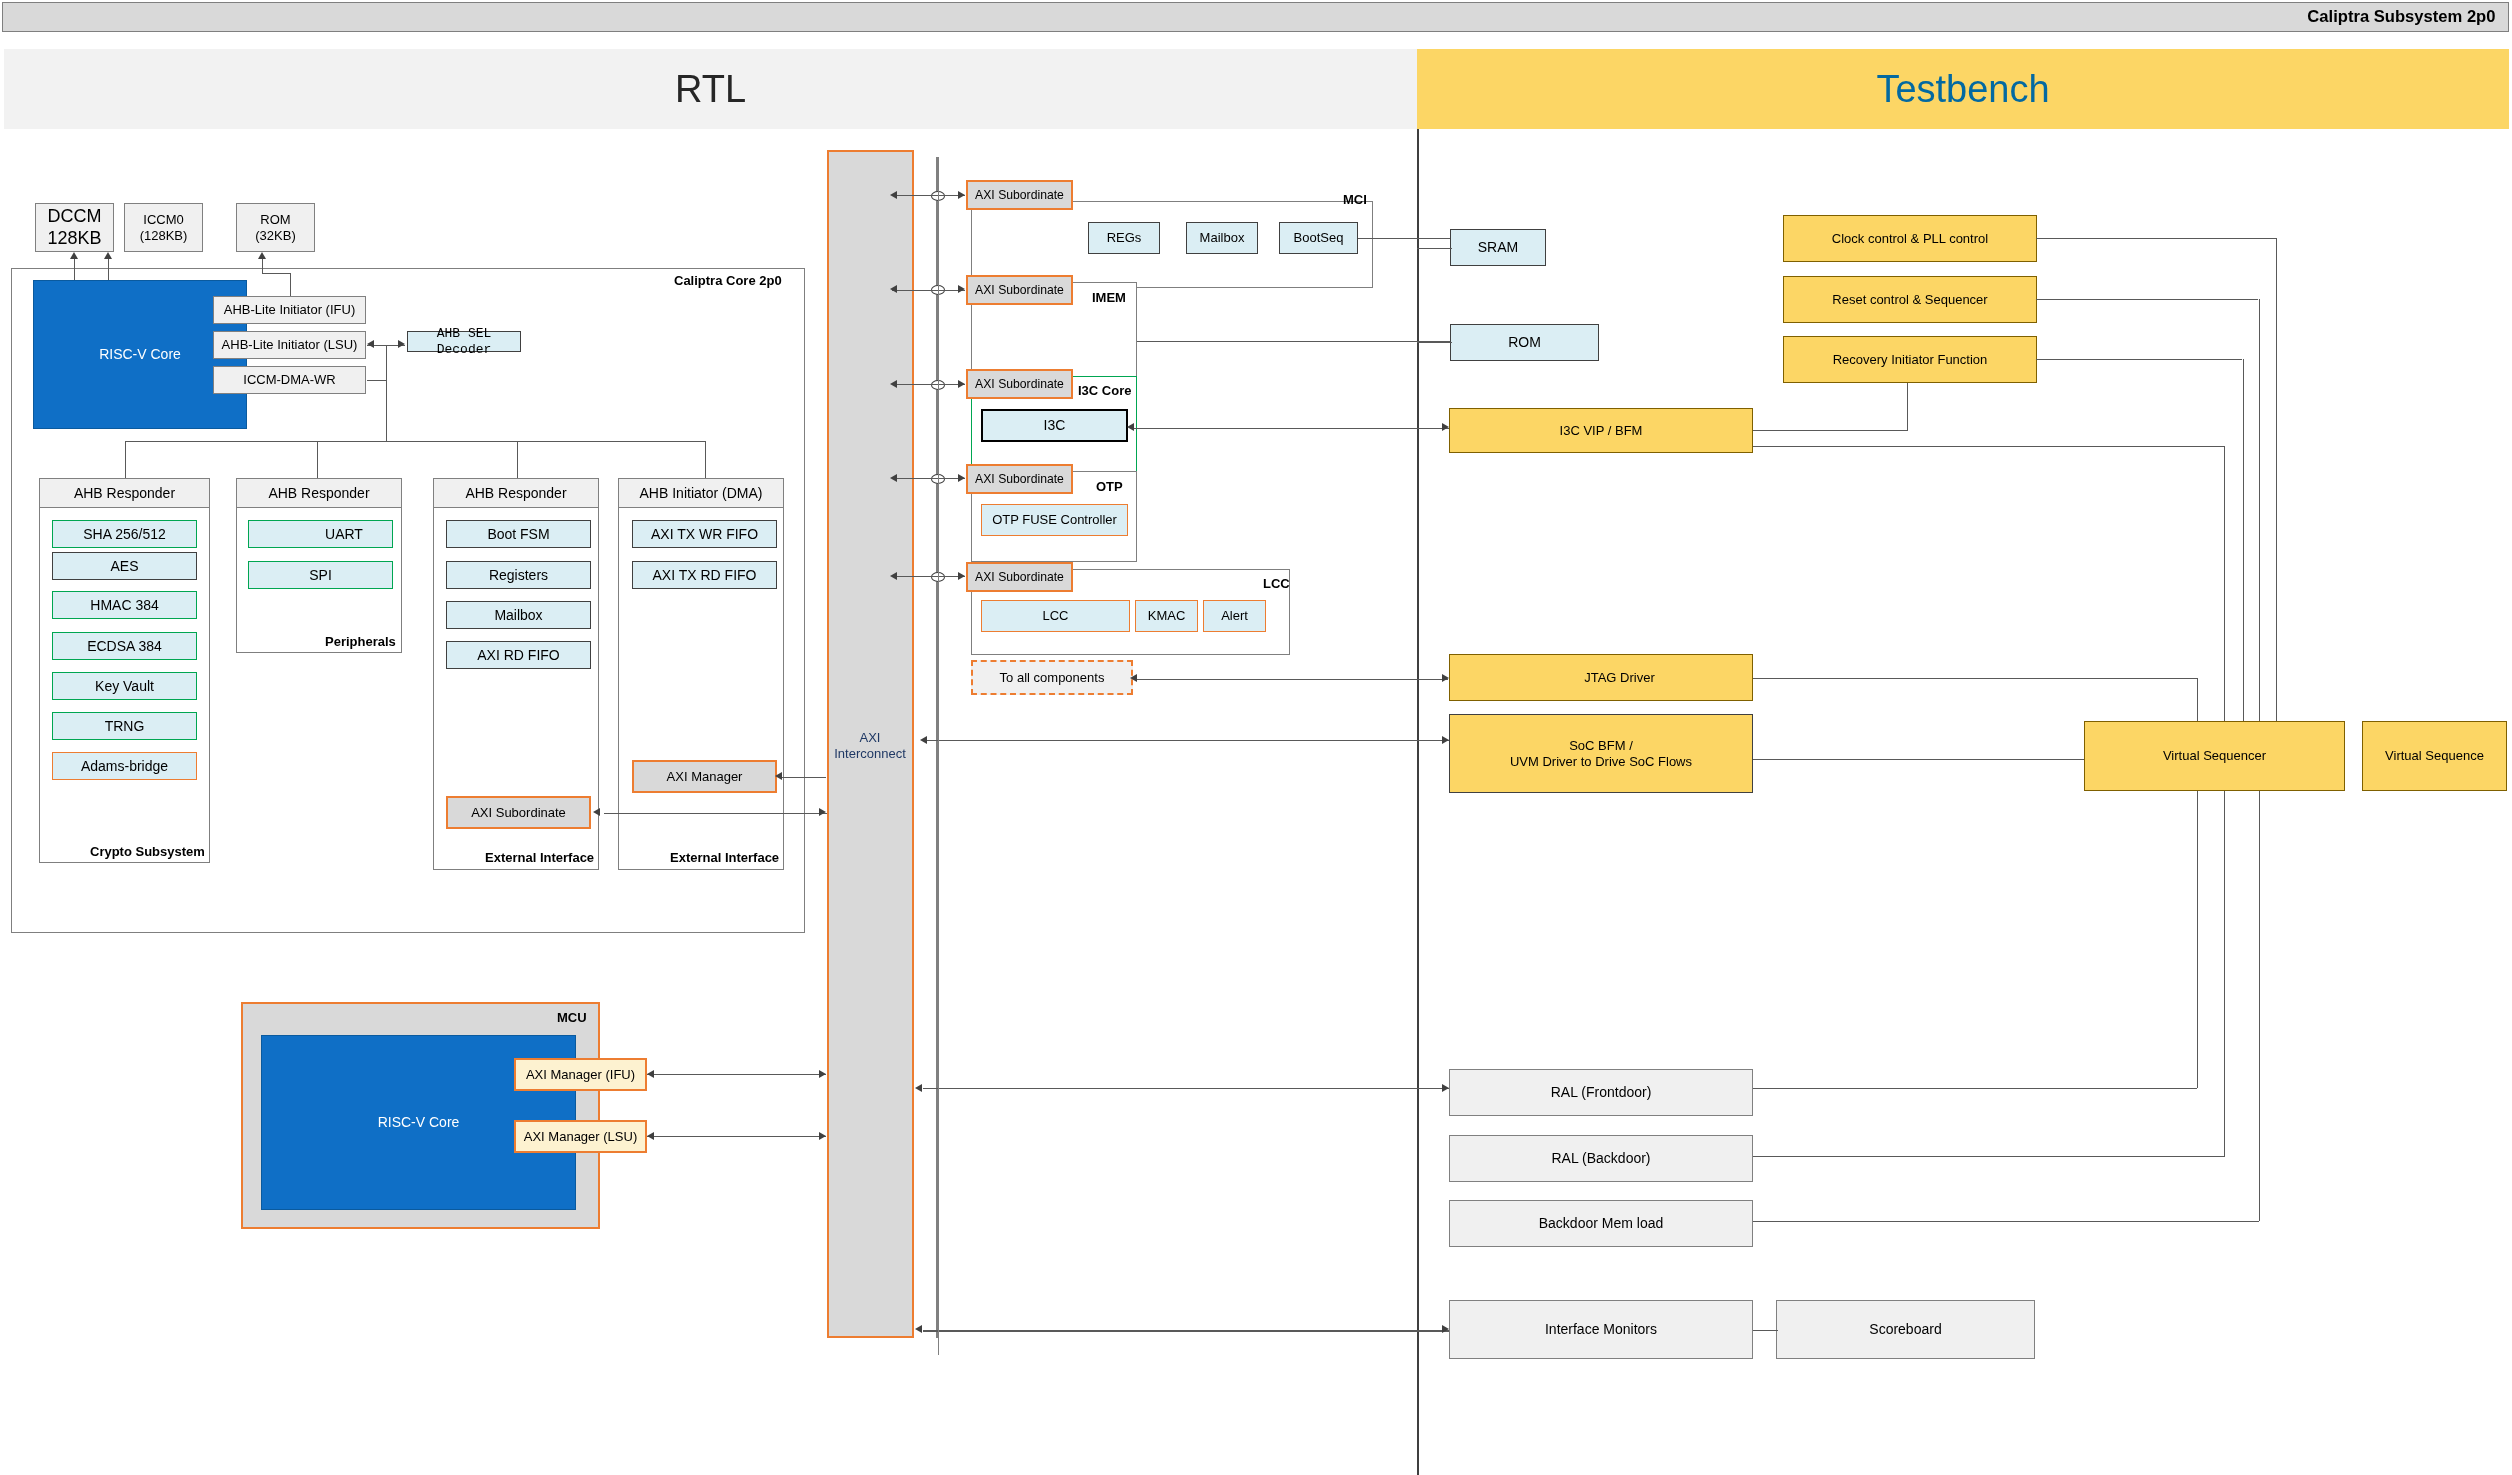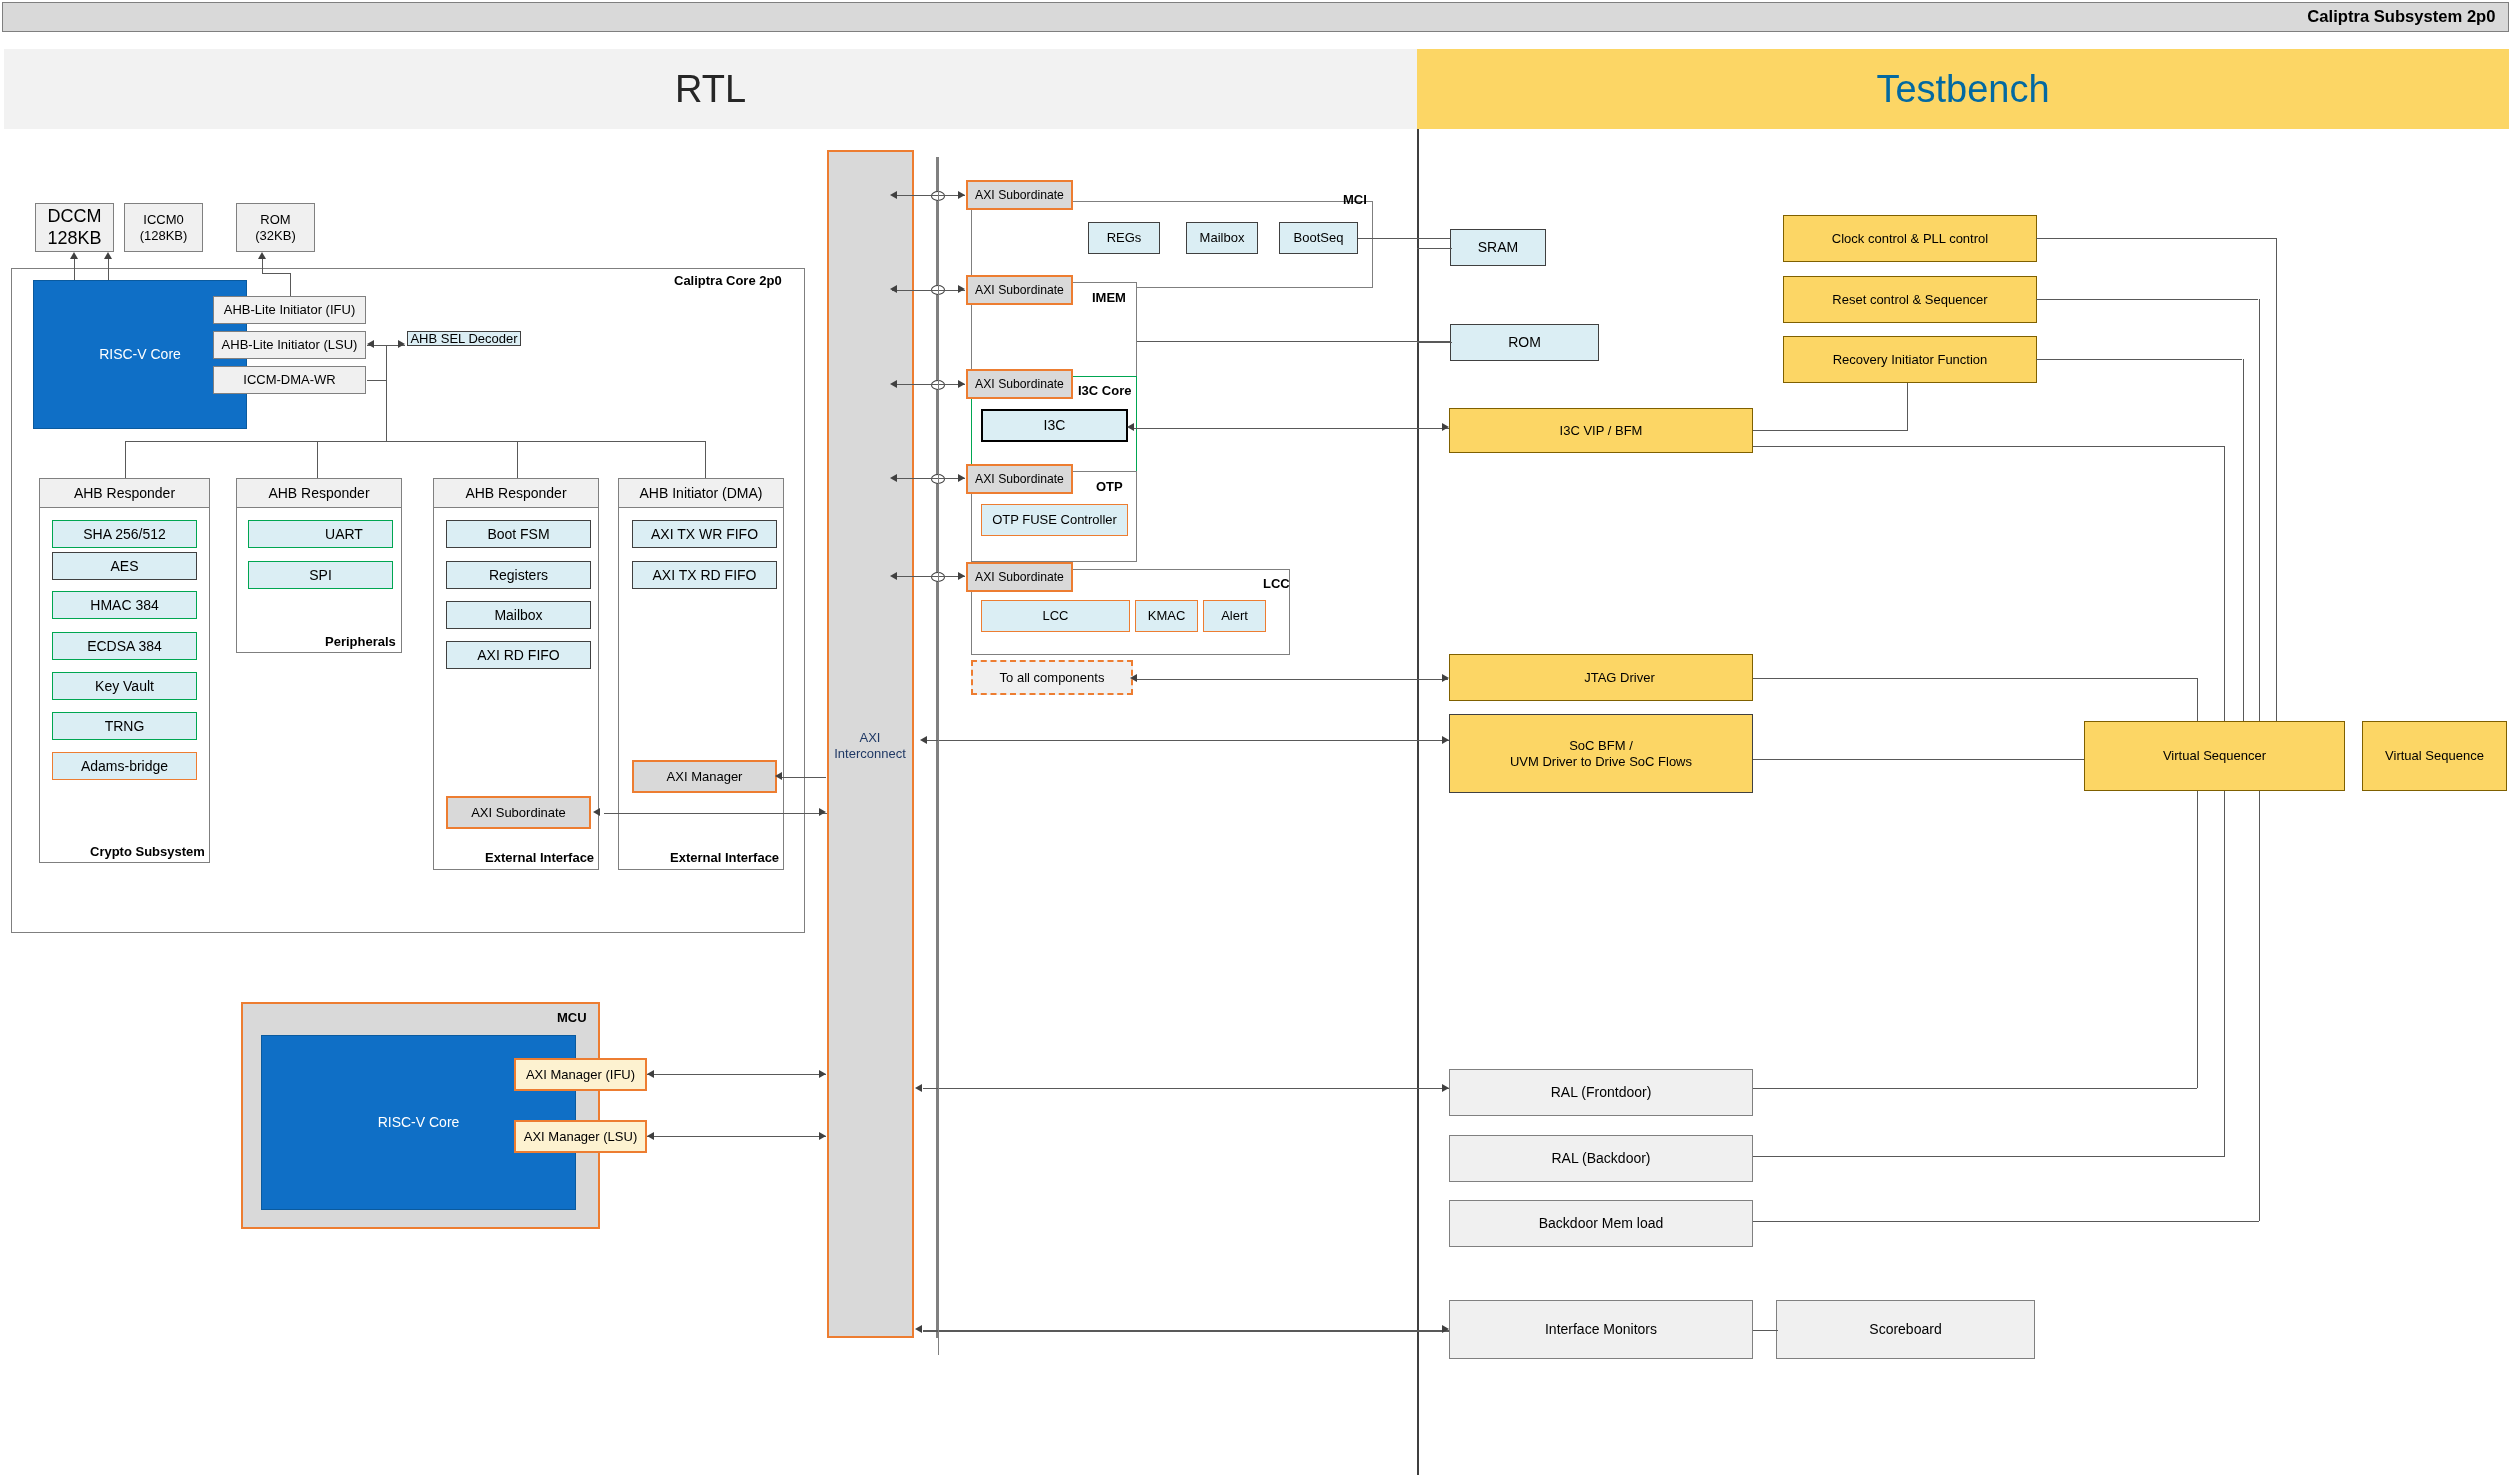--- a/index.html
+++ b/index.html
@@ -113,21 +113,21 @@
   <div class="bx grey" style="left:213px;top:296px;width:153px;height:28px;font-size:13px;">
     <span>AHB-Lite Initiator (IFU)</span>
   </div>
   <div class="bx grey" style="left:213px;top:331px;width:153px;height:28px;font-size:13px;">
     <span>AHB-Lite Initiator (LSU)</span>
   </div>
   <div class="bx grey" style="left:213px;top:366px;width:153px;height:28px;font-size:13px;">
     <span>ICCM-DMA-WR</span>
   </div>
 
-  <div class="bx lblue-thin" style="left:407px;top:331px;width:114px;height:15px;font-size:13px;">
+  <div class="bx lblue-thin" style="left:407px;top:331px;width:114px;height:21px;font-size:13px;font-family:Liberation Mono, monospace;">
     <span>AHB SEL Decoder</span>
   </div>
 
   <div class="hl" style="left:367px;top:345px;width:38px;"></div>
   <div class="ar ar-l" style="left:367px;top:340px;"></div>
   <div class="ar ar-r" style="left:398px;top:340px;"></div>
 
   <div class="vl" style="left:386px;top:345px;height:96px;"></div>
   <div class="hl" style="left:367px;top:380px;width:19px;"></div>
   <div class="hl" style="left:125px;top:441px;width:580px;"></div>

